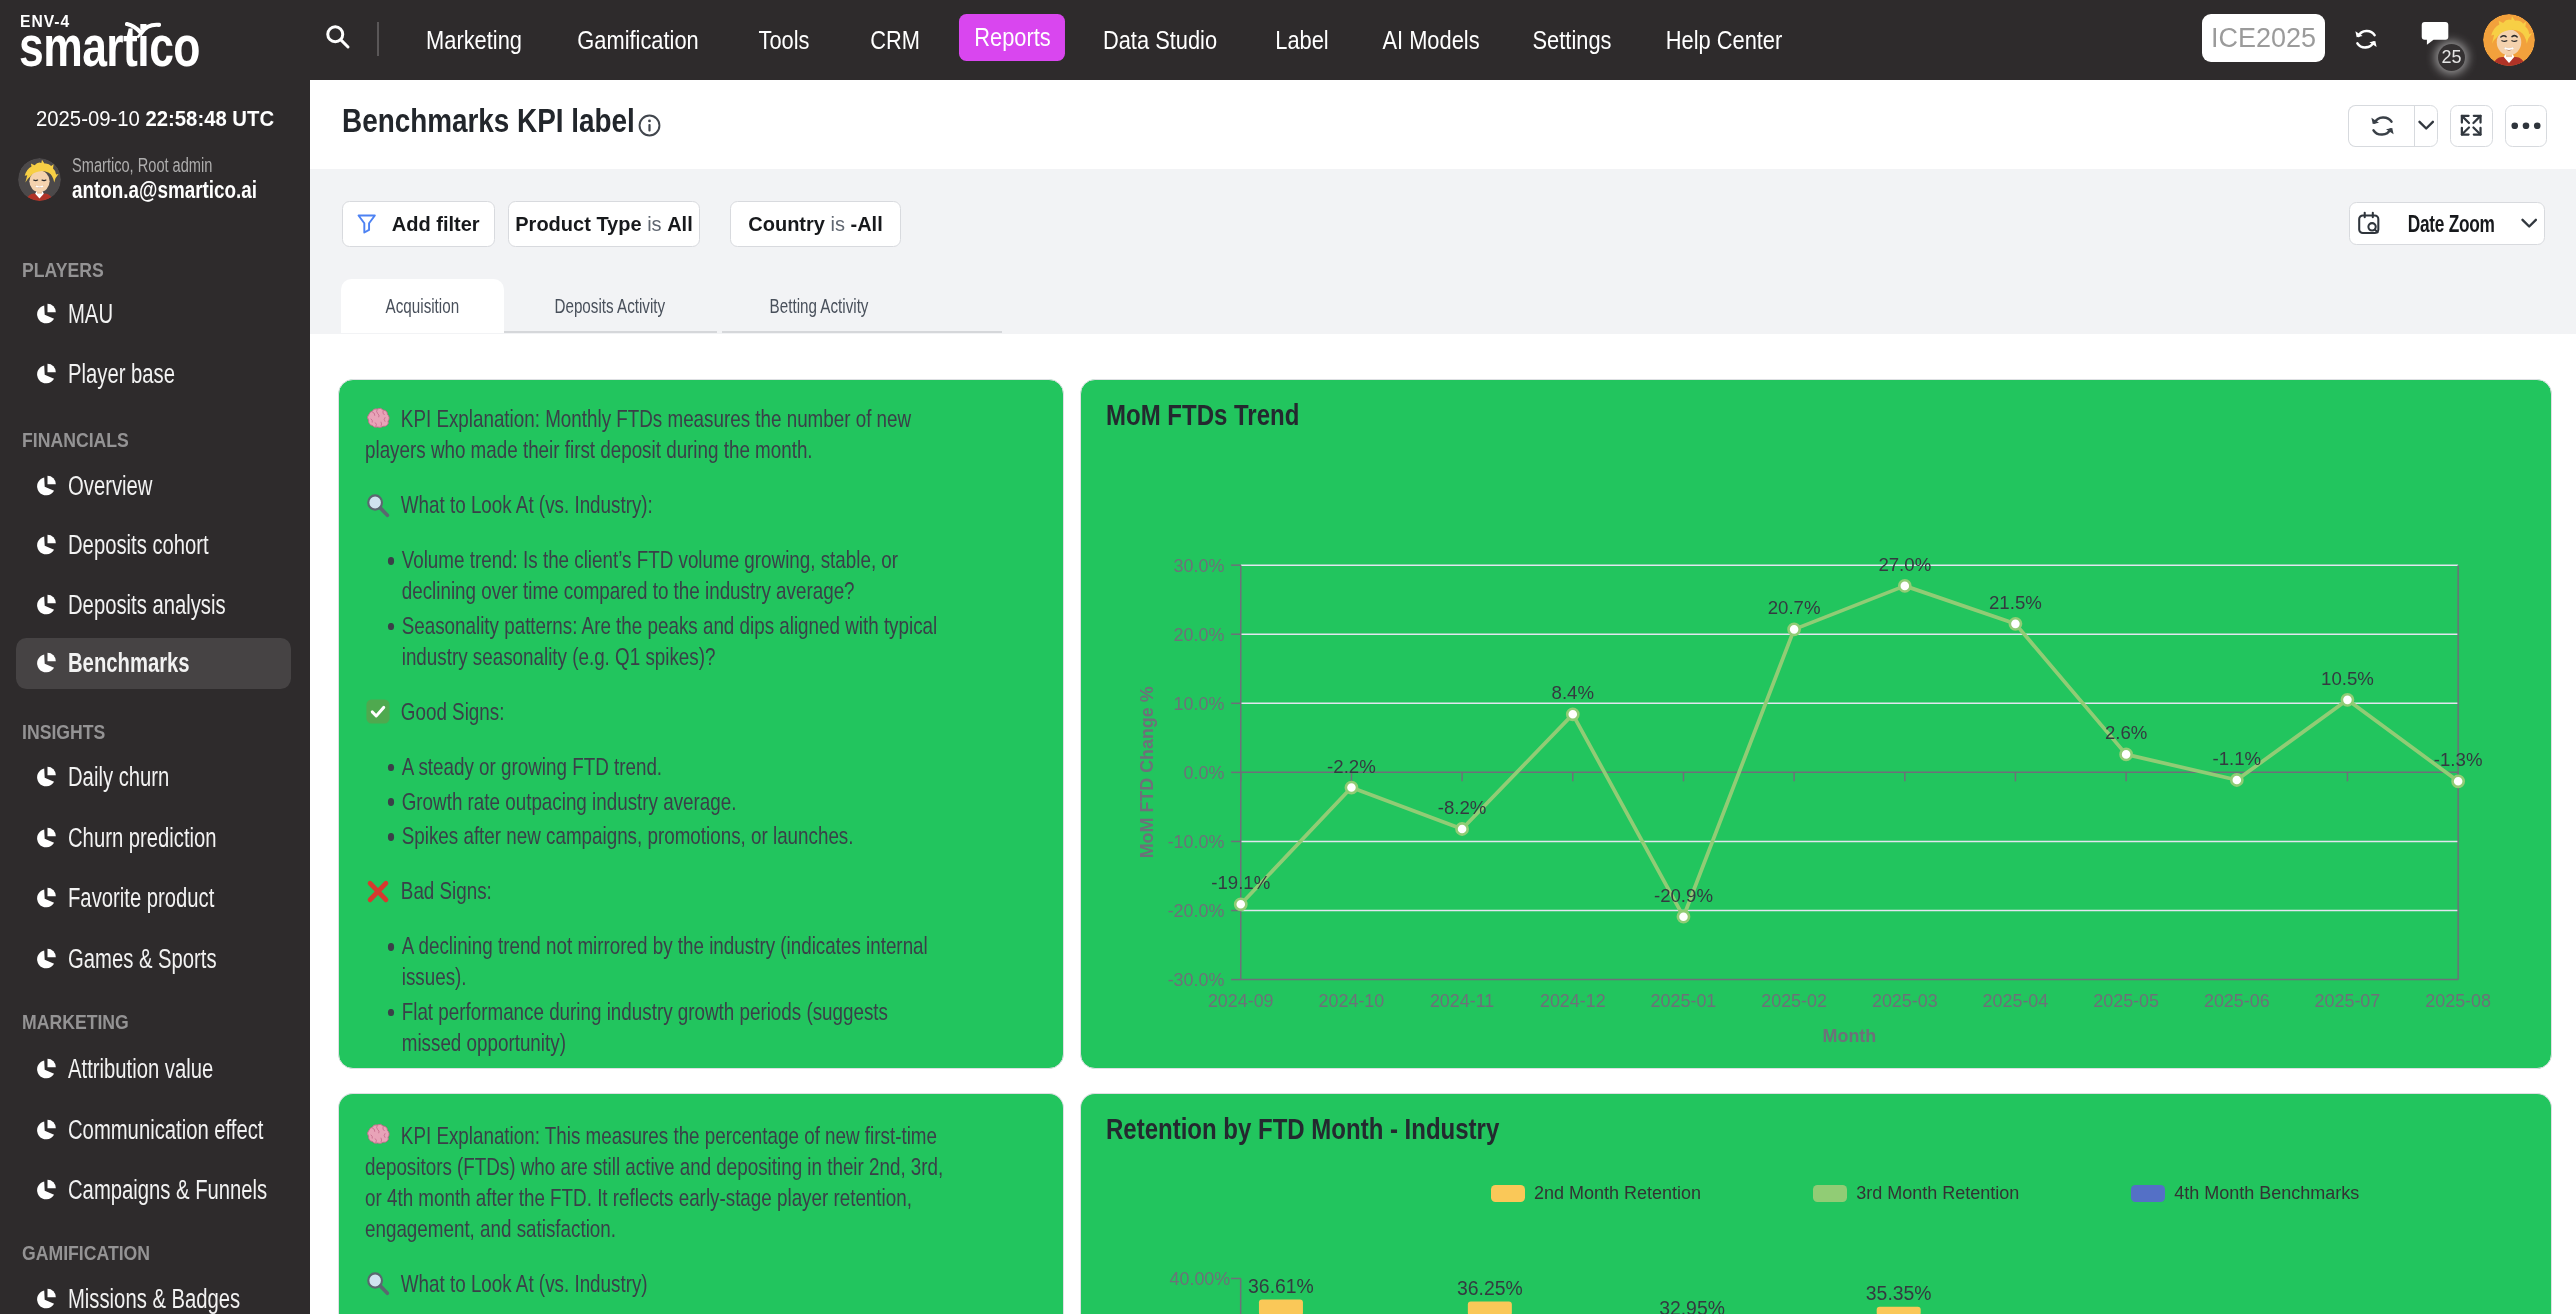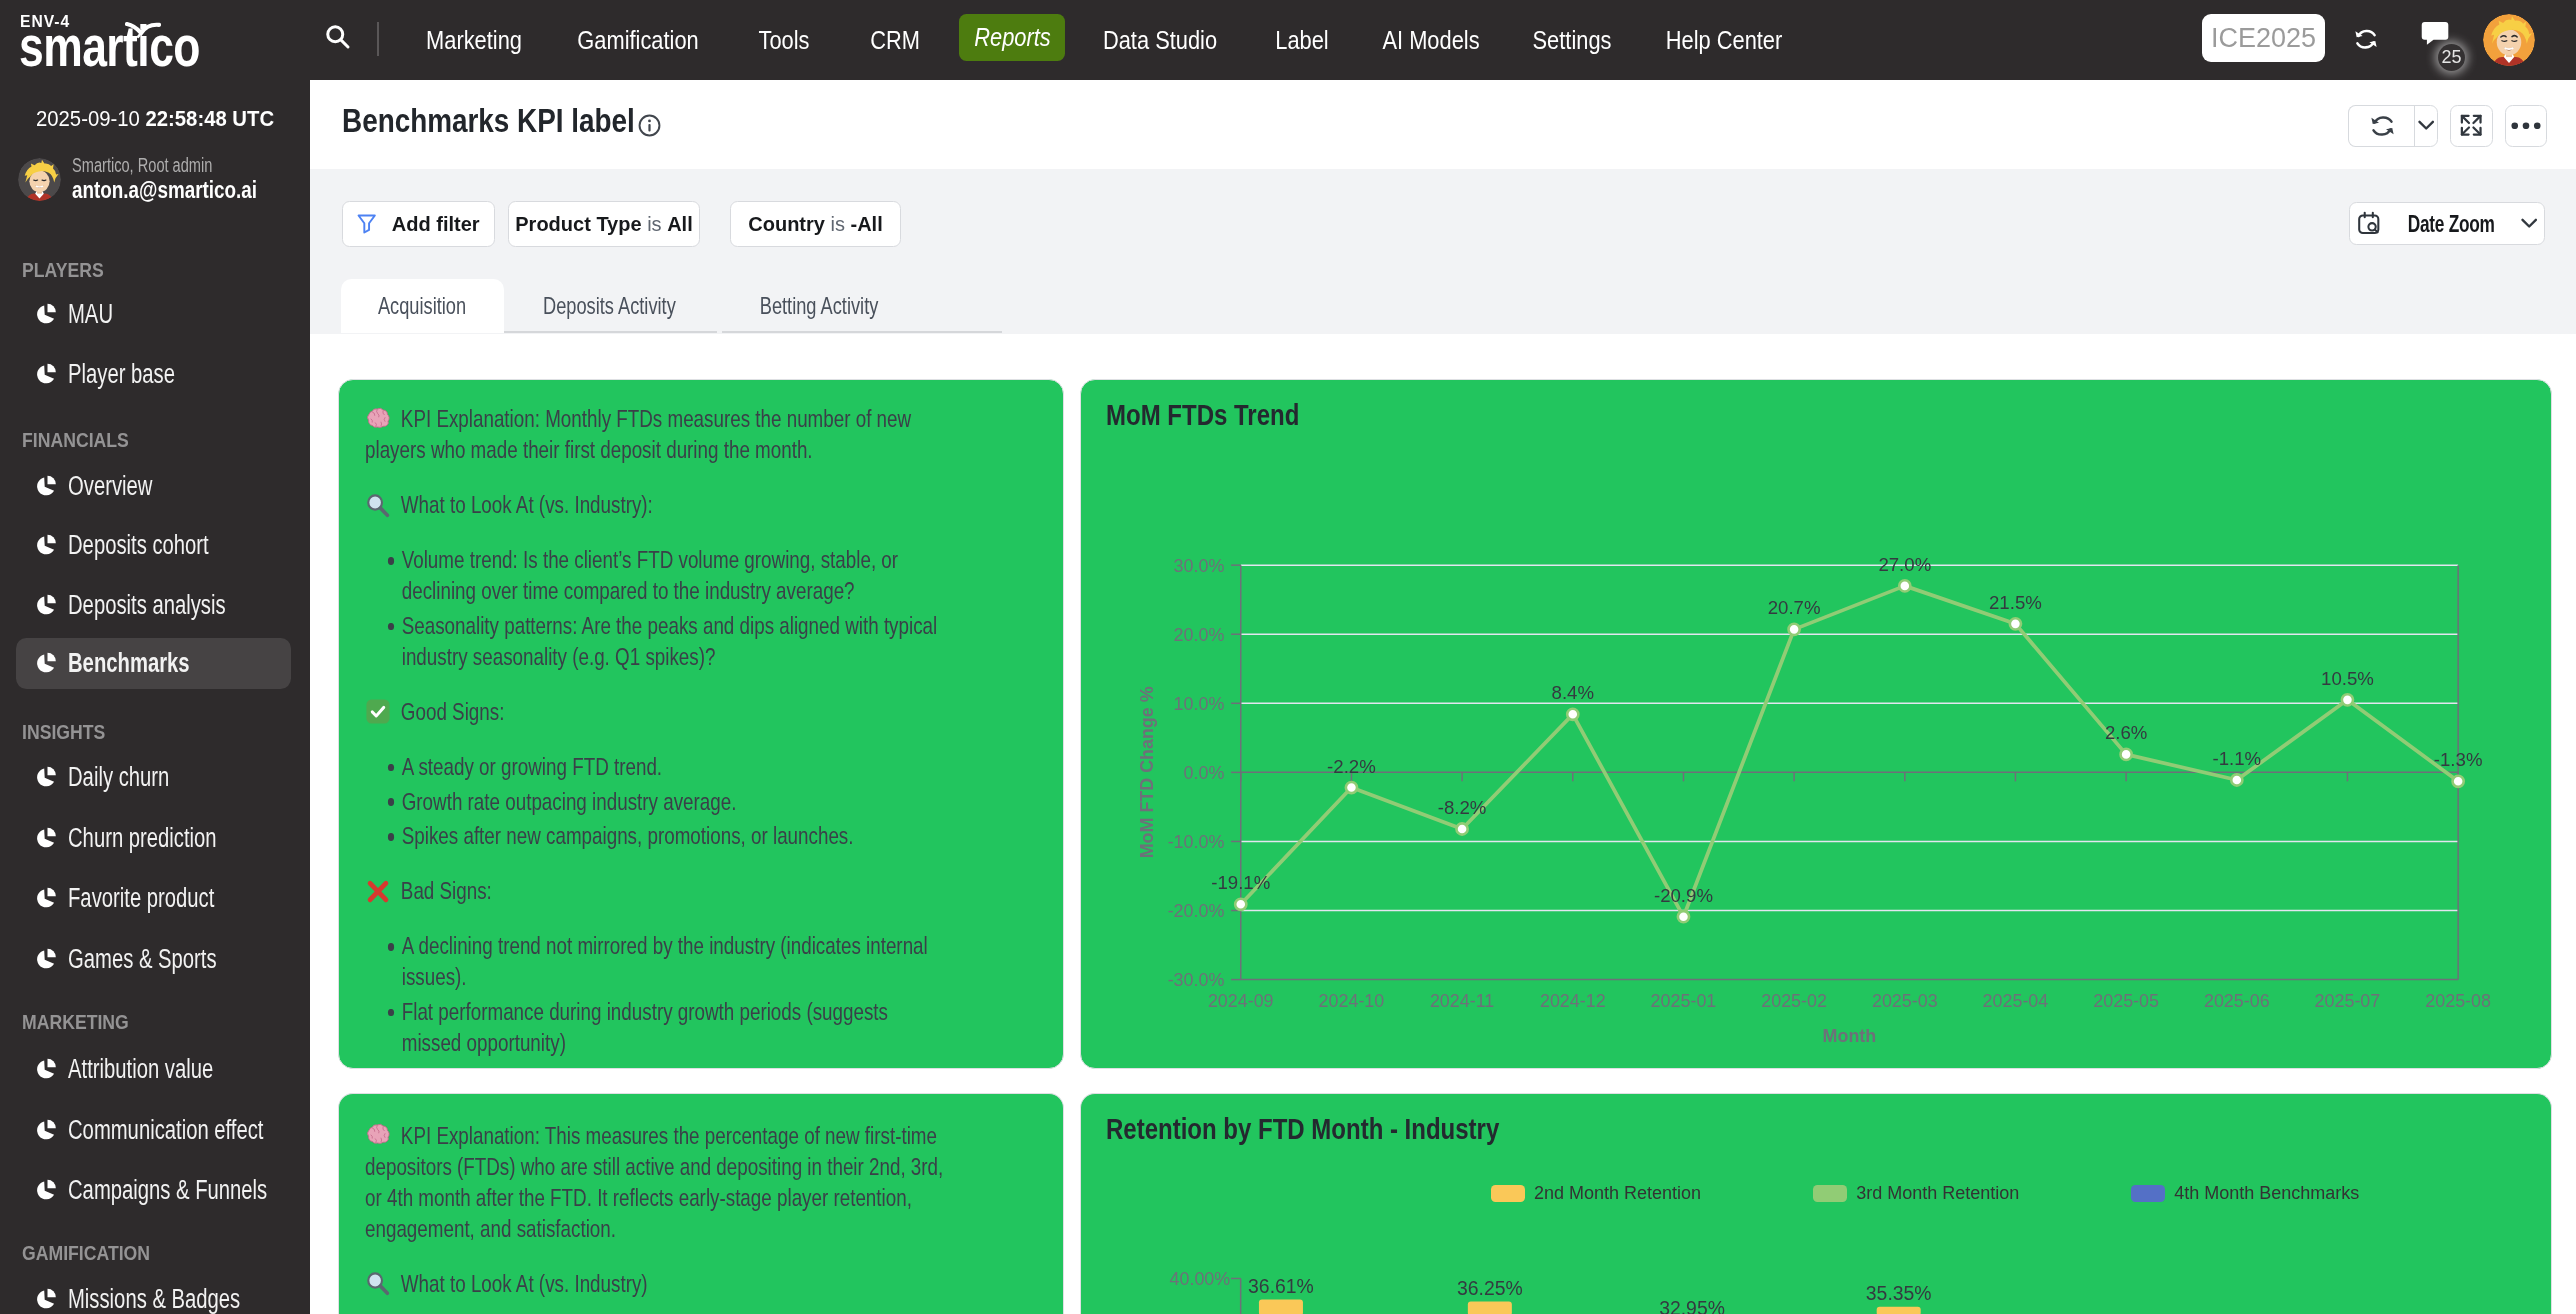--- a/index.html
+++ b/index.html
@@ -9,21 +9,21 @@
 
 #topbar { position:absolute; left:0; top:0; width:2576px; height:80px; background:#2e2b2c; z-index:5; }
 #env { position:absolute; left:20px; top:12px; color:#fff; font-size:17px; font-weight:bold; letter-spacing:1.1px; transform:scaleX(0.92); transform-origin:0 0;}
 #logo { position:absolute; left:19.4px; top:12.7px; color:#fff; font-size:57px; font-weight:bold;
   letter-spacing:-0.7px; transform:scaleX(0.78); transform-origin:0 0; }
 #bird { position:absolute; left:125px; top:20px; }
 #tsearch { position:absolute; left:324px; top:23px; }
 #tsep { position:absolute; left:377px; top:22.4px; width:1.5px; height:34px; background:#5a5758; }
 .nav { position:absolute; top:0; height:80px; display:flex; align-items:center; transform:translateX(-50%); }
 .nav .nv { color:#fff; font-size:26px; transform:scaleX(0.84); transform-origin:50% 50%; }
-.nav.rep { background:#4d7c0f; border-radius:7.5px; top:14px; height:47px; padding:0 7.5px;font-style:italic; }
+.nav.rep { background:#d946ef; border-radius:7.5px; top:14px; height:47px; padding:0 7.5px; }
 #icebox { position:absolute; left:2202px; top:14px; width:123px; height:48px; background:#fff;
   border-radius:9px; display:flex; align-items:center; justify-content:center;
   color:#9b9b9b; font-size:27px; }
 #trefresh { position:absolute; left:2354px; top:28px; }
 #tchat { position:absolute; left:2420px; top:19.4px; }
 #tbadge { position:absolute; left:2438px; top:12px; min-width:27px; height:27px; background:#343132;
   border-radius:14px; color:#e5e5e5; font-size:18px; display:flex;
   align-items:center; justify-content:center; padding:0 3px; box-shadow:0 0 9.7px 3px rgba(255,255,255,0.5);margin-top:32px; }
 #tavatar { position:absolute; left:2483px; top:14px; width:52px; height:52px; border-radius:50%; overflow:hidden; }
 
@@ -55,21 +55,21 @@
 #band { position:absolute; left:0; top:89px; width:2266px; height:165px; background:#f2f3f5; }
 .fbtn { position:absolute; top:121px; height:46px; background:#fff; border:1.5px solid #d8dade;
   border-radius:7.5px; display:flex; align-items:center; justify-content:center; gap:15px; font-size:20px; color:#17191c; }
 #fb1 { left:32px; width:153px; }
 #fb2 { left:198px; width:192px; }
 #fb3 { left:420px; width:171px; }
 #datezoom { position:absolute; left:2039px; top:122px; width:196px; height:43px; background:#fff;
   border:1.5px solid #d8dade; border-radius:7.5px; display:flex; align-items:center; justify-content:center; gap:9px; font-size:24px; font-weight:bold; color:#17191c;}
 #datezoom span { transform:scaleX(0.72); transform-origin:50% 50%; letter-spacing:-0.4px;}
 #tabs { position:absolute; left:0; top:199px; width:2266px; height:54px; }
-.tab { position:absolute; top:0; height:54px; display:flex; align-items:center; justify-content:center; font-size:24px; color:#49505b; }
+.tab { position:absolute; top:0; height:54px; display:flex; align-items:center; justify-content:center; font-size:20px; color:#49505b; }
 #tab1 { left:31px; width:163px; background:#fff; border-radius:10.4px 10.4px 0 0; }
 #tabline { position:absolute; left:194px; top:251px; width:498px; height:2.2px; background:#d5d7da; }
 #tabgap { position:absolute; left:407px; top:251px; width:4.5px; height:2.2px; background:#f2f3f5; }
 .card { position:absolute; background:#22c55e; border:1.5px solid #dee0e3; border-radius:15px; }
 #card1 { left:28px; top:299px; width:726px; height:690px; overflow:hidden; }
 #card2 { left:28px; top:1013px; width:726px; height:222px; overflow:hidden; border-bottom:none; border-radius:15px 15px 0 0;}
 #card3 { left:770px; top:299px; width:1472px; height:690px; overflow:hidden; }
 #card4 { left:770px; top:1013px; width:1472px; height:222px; overflow:hidden; border-bottom:none; border-radius:15px 15px 0 0;}
 .ktext { position:absolute; left:26px; top:0; width:761px; transform:scaleX(0.765);
   transform-origin:0 0; font-size:24.6px; line-height:31px; color:#3a4048; }

